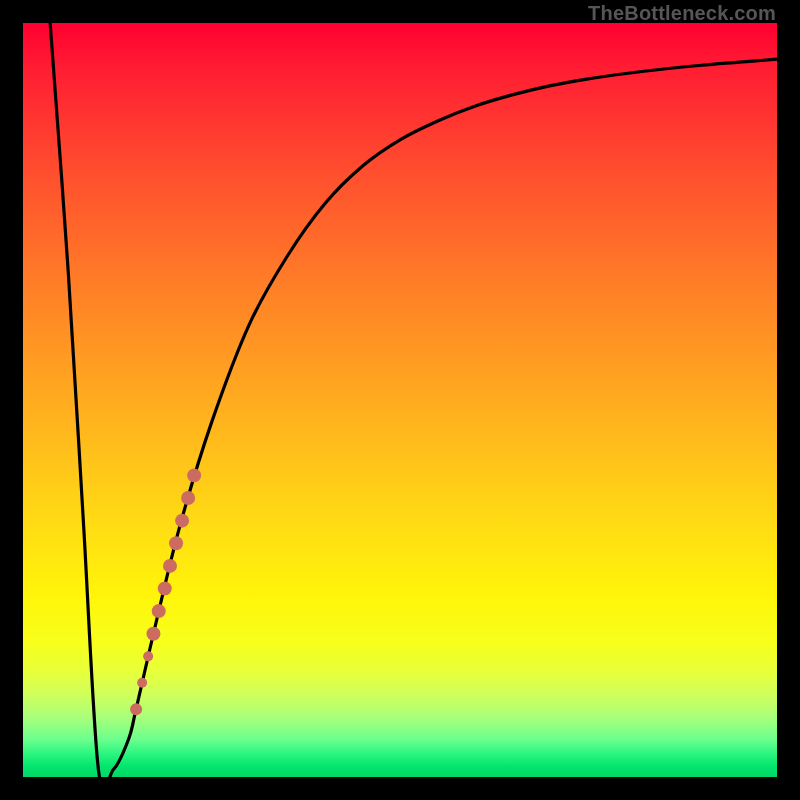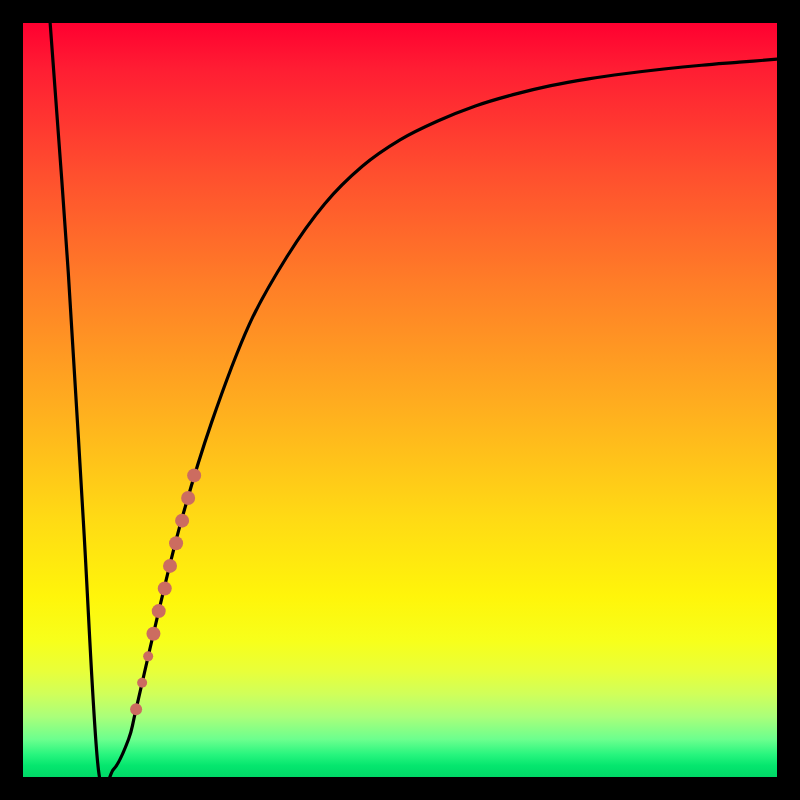--- a/index.html
+++ b/index.html
@@ -74,13 +74,14 @@
           <circle cx="135.72" cy="588.12" r="7" fill="#cc6c60"></circle>
           <circle cx="141.752" cy="565.5" r="7" fill="#cc6c60"></circle>
           <circle cx="147.03" cy="542.88" r="7" fill="#cc6c60"></circle>
           <circle cx="153.062" cy="520.26" r="7" fill="#cc6c60"></circle>
           <circle cx="159.09400000000002" cy="497.64" r="7" fill="#cc6c60"></circle>
           <circle cx="165.12599999999998" cy="475.02" r="7" fill="#cc6c60"></circle>
           <circle cx="171.158" cy="452.4" r="7" fill="#cc6c60"></circle>
         </g>
     </svg>
   </div>
+  <div class="attribution">TheBottleneck.com</div>
 </div>
 
 </body></html>

